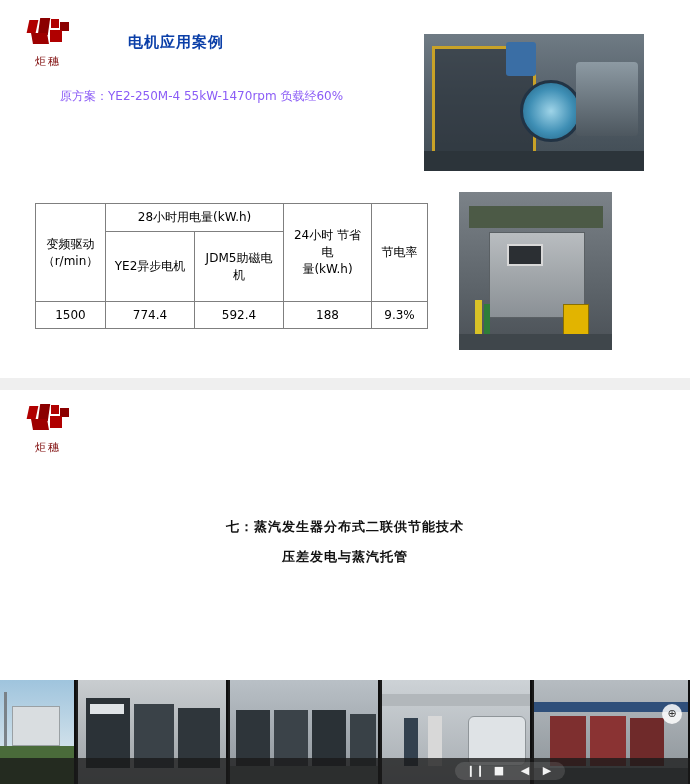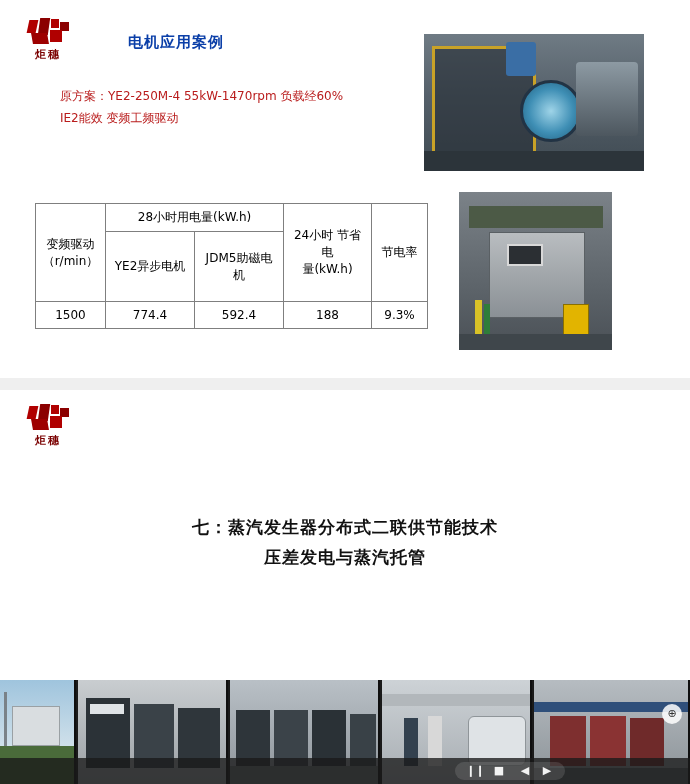--- a/index.html
+++ b/index.html
@@ -54,22 +54,22 @@
   .logo .mark .b2 { left: 17px; top: 0px;  width: 10px; height: 17px; background:#8b0000; transform: skewX(-8deg); }
   .logo .mark .b3 { left: 29px; top: 1px;  width: 8px;  height: 9px; }
   .logo .mark .b4 { left: 38px; top: 4px;  width: 9px;  height: 9px;  background:#8b0000;}
   .logo .mark .b5 { left: 10px; top: 15px; width: 16px; height: 11px; background:#9d0000; transform: skewX(10deg); }
   .logo .mark .b6 { left: 28px; top: 12px; width: 12px; height: 12px; }
   .logo .txt {
     text-align: center;
     font-size: 11px;
     color: #7a0000;
     letter-spacing: 2px;
-    font-weight: bold;
-    margin-top: 1px;
+    font-weight: normal;
+    margin-top: 8px;
   }
 
   #logo1 { left: 22px; top: 18px; }
   #logo2 { left: 22px; top: 404px; }
 
   
   .s1-title {
     position: absolute;
     left: 128px; top: 33px;
     font-size: 15px;
@@ -84,21 +84,21 @@
     left: 60px; top: 64px;
     font-size: 12.5px;
     font-weight: bold;
     color: #111;
     letter-spacing: 0.3px;
   }
   .s1-lines {
     position: absolute;
     left: 60px; top: 85px;
     font-size: 12px;
-    color: #b91c1c;
+    color: #8b5cf6;
     line-height: 22px;
   }
   .s1-lines div { white-space: nowrap; }
 
   
   .tbl-wrap {
     position: absolute;
     left: 35px; top: 203px;
   }
   table.data {
@@ -187,21 +187,21 @@
     position: absolute; left: 0; bottom: 0; width: 153px; height: 16px;
     background: #3f464b;
   }
 
   
   .s2-title {
     position: absolute;
     left: 0; top: 512px;
     width: 690px;
     text-align: center;
-    font-size: 17px;
+    font-size: 13px;
     font-weight: bold;
     color: #111;
     line-height: 30px;
     letter-spacing: 1px;
   }
 
   
   .strip {
     position: absolute;
     left: 0; top: 680px;
@@ -307,21 +307,20 @@
           <span class="blk b6"></span>
       </div>
       <div class="txt">炬穗</div>
     </div>
 
     <div class="s1-title">电机应用案例</div>
 
 
     <div class="s1-lines">
       <div>原方案：YE2-250M-4 55kW-1470rpm 负载经60%</div>
-      <div>IE2能效 变频工频驱动</div>
     </div>
 
     <div class="tbl-wrap">
       <table class="data">
         <tbody>
             <tr>
           <td class="c-speed" rowspan="2">
             <div>变频驱动</div>
             <div>（r/min）</div>
           </td>

